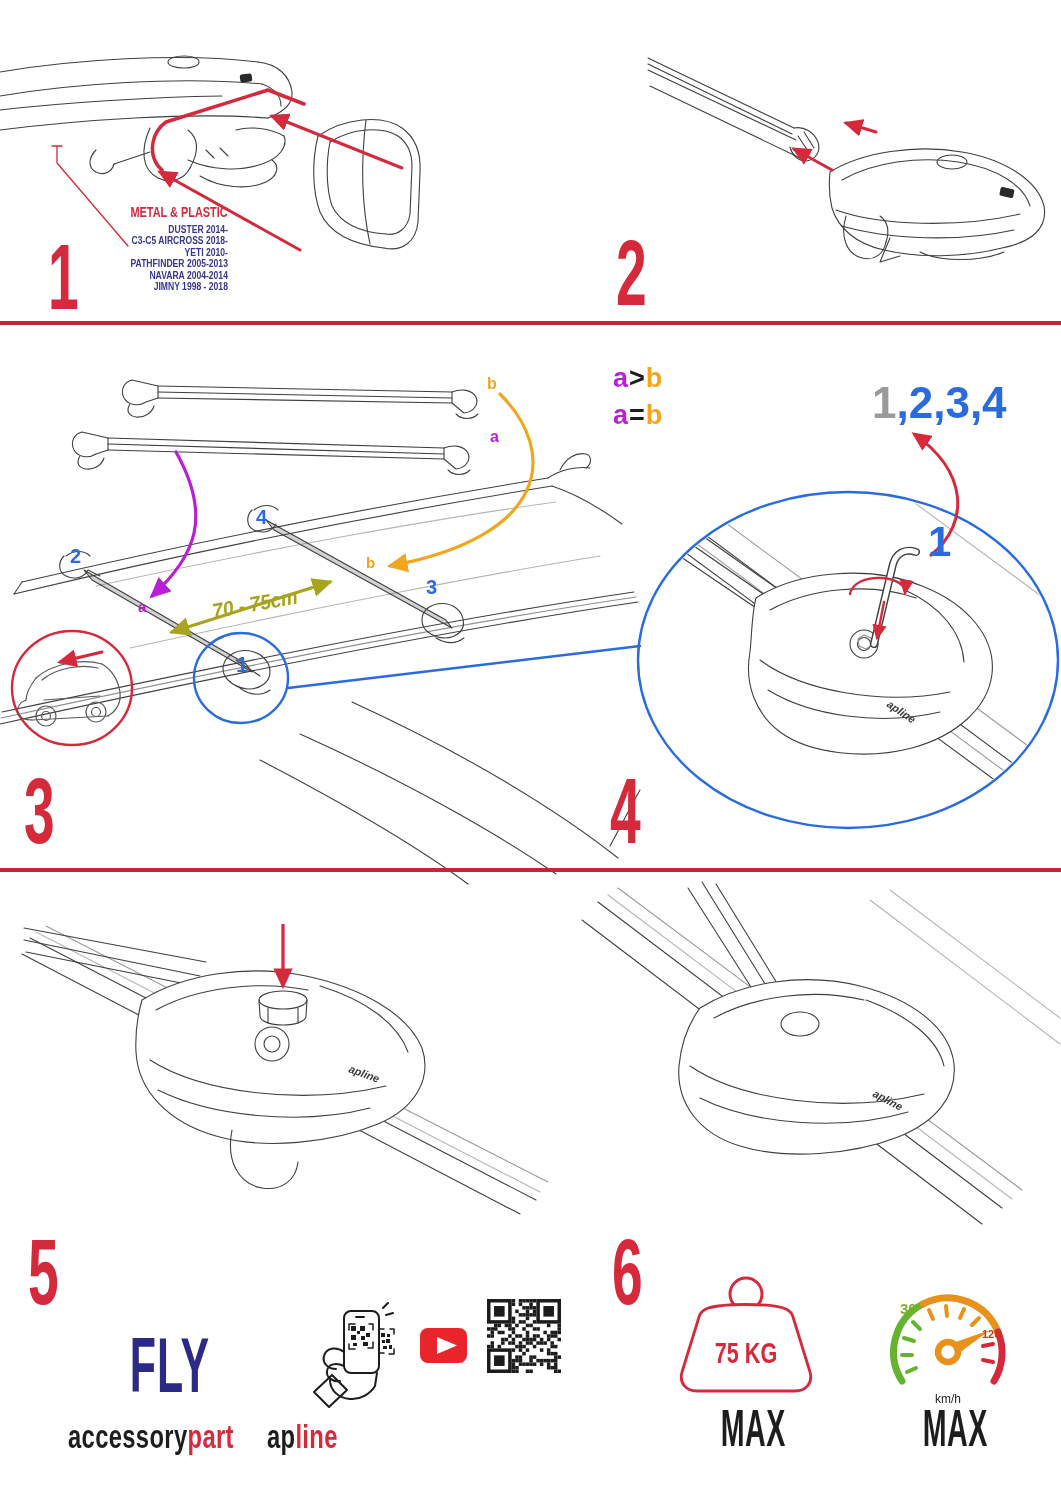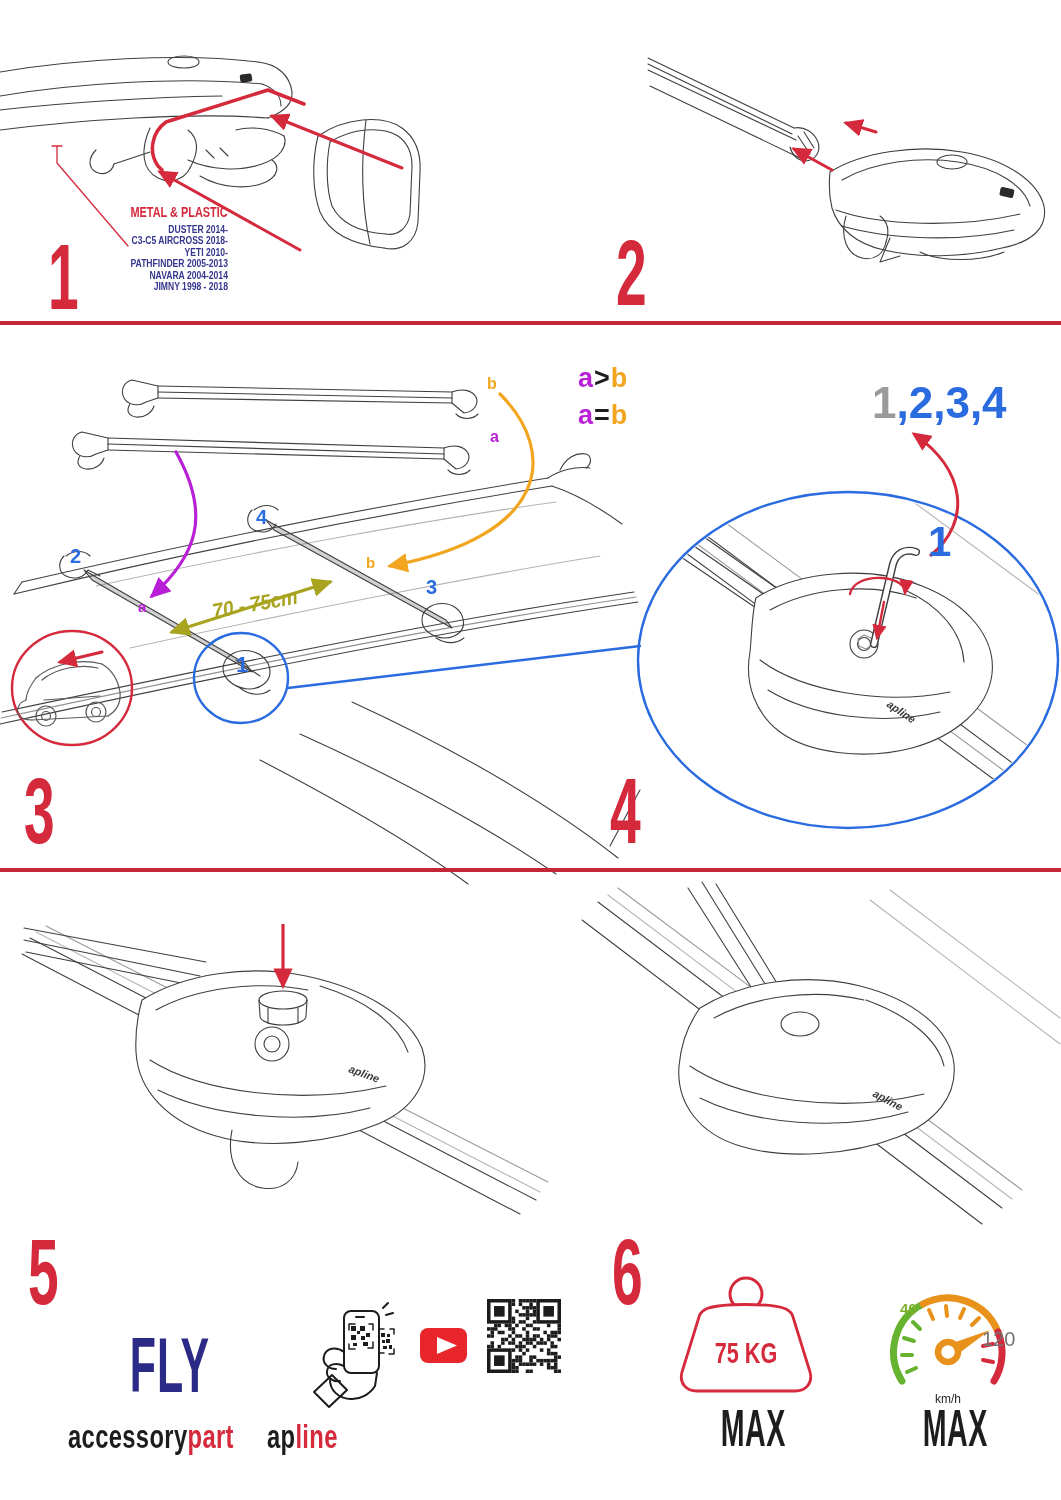--- a/index.html
+++ b/index.html
@@ -5,38 +5,38 @@
   html,body{margin:0;padding:0;background:#fff;}
   #page{position:relative;width:1061px;height:1500px;background:#ffffff;overflow:hidden;
         font-family:"Liberation Sans",sans-serif;}
   .t{position:absolute;white-space:nowrap;font-family:"Liberation Sans",sans-serif;color:#1d1d1b;}
   .num{font-size:92px;font-weight:700;color:#d5293c;line-height:1;transform:scaleX(.6);transform-origin:left top;}
   .divider{position:absolute;left:0;width:1061px;height:4px;background:#c32638;}
   .material{font-size:14px;font-weight:700;color:#d5293c;text-align:right;transform:scaleX(.78);transform-origin:right top;}
   .models{font-size:11px;font-weight:700;color:#36368e;text-align:right;line-height:11.4px;
           transform:scaleX(.78);transform-origin:right top;}
   .barlab{font-size:16px;font-weight:700;}
-  .rule{font-size:27px;font-weight:700;letter-spacing:1px;}
+  .rule{font-size:27px;font-weight:700;letter-spacing:1px;margin-left:35px;}
   .roofnum{font-size:20px;font-weight:700;color:#2a6ce0;}
   .poslab{font-size:15px;font-weight:700;}
   .dist{font-size:21px;font-weight:700;font-style:italic;color:#a9a41f;width:160px;text-align:center;
         transform:rotate(-10deg) scaleX(.9);transform-origin:center;}
   .seq{font-size:44px;font-weight:700;}
   .seq .done{color:#9a9a9a;} .seq .rest{color:#2a6ce0;margin-top:44px;}
   .callout{font-size:42px;font-weight:700;color:#2a6ce0;}
   .fly{width:110px;text-align:center;font-size:78px;font-weight:700;color:#2b2a86;letter-spacing:2px;
        transform:scaleX(.55);transform-origin:center top;line-height:1;}
   .company{font-size:33px;font-weight:700;transform:scaleX(.72);transform-origin:left top;letter-spacing:.5px;}
   .company .k{color:#1d1d1b;} .company .r{color:#d5293c;} .company .gap{display:inline-block;width:46px;}
   .kgval{width:110px;text-align:center;font-size:30px;font-weight:700;color:#d5293c;
          transform:scaleX(.72);transform-origin:center top;}
   .max{width:92px;text-align:center;font-size:52px;font-weight:700;color:#1d1d1b;letter-spacing:1px;
        transform:scaleX(.55);transform-origin:center top;line-height:1;}
   .sp60{font-size:15px;font-weight:700;color:#7fb02a;}
-  .sp120{font-size:20px;font-weight:400;color:#737373;}
+  .sp120{font-size:11px;font-weight:700;color:#c2410c;}
   .kmh{width:60px;text-align:center;font-size:12px;color:#1d1d1b;}
   svg text{font-family:"Liberation Sans",sans-serif;}
 </style>
 </head>
 <body>
 
 <div id="page">
 
   <svg width="1061" height="1500" viewBox="0 0 1061 1500" style="position:absolute;left:0;top:0">
     <defs>
@@ -489,17 +489,17 @@
   <div class="t num" style="left:28px;top:1226px">5</div>
   <div class="t num" style="left:612px;top:1226px">6</div>
 
   <div class="t fly" style="left:105px;top:1326px">FLY</div>
   <div class="t company" style="left:68px;top:1418px">
     <span class="k">accessory</span><span class="r">part</span><span class="gap"></span><span class="k">ap</span><span class="r">line</span>
   </div>
 
   <div class="t kgval" style="left:691px;top:1336px">75 KG</div>
   <div class="t max" style="left:700px;top:1402px">MAX</div>
-  <div class="t sp60" style="left:900px;top:1300px">40</div>
+  <div class="t sp60" style="left:900px;top:1300px">30</div>
   <div class="t sp120" style="left:982px;top:1328px">120</div>
   <div class="t kmh" style="left:918px;top:1392px">km/h</div>
   <div class="t max" style="left:902px;top:1402px">MAX</div>
 </div>
 
 </body></html>

